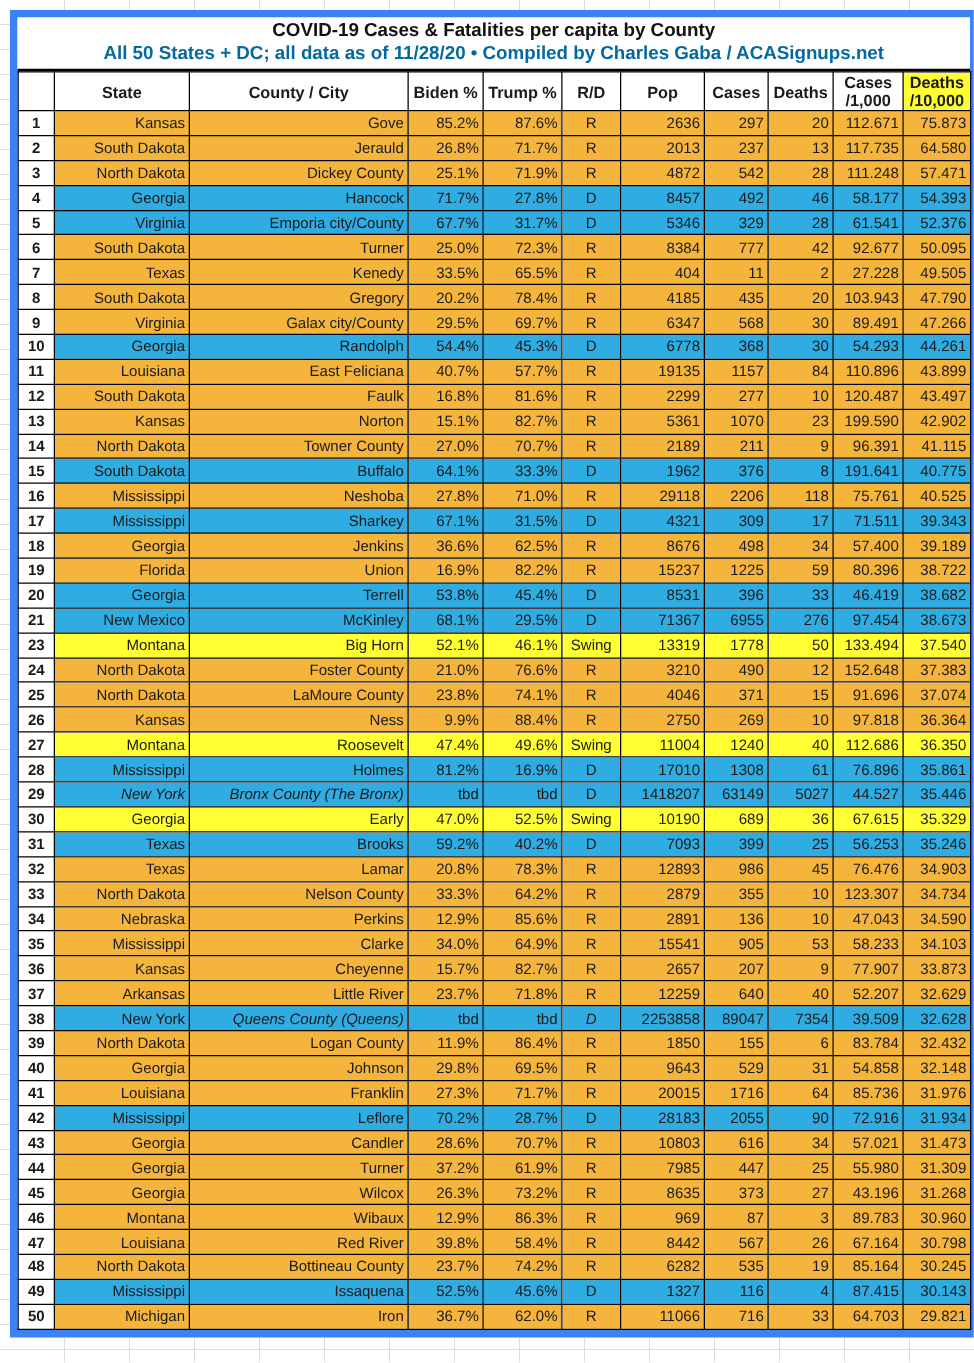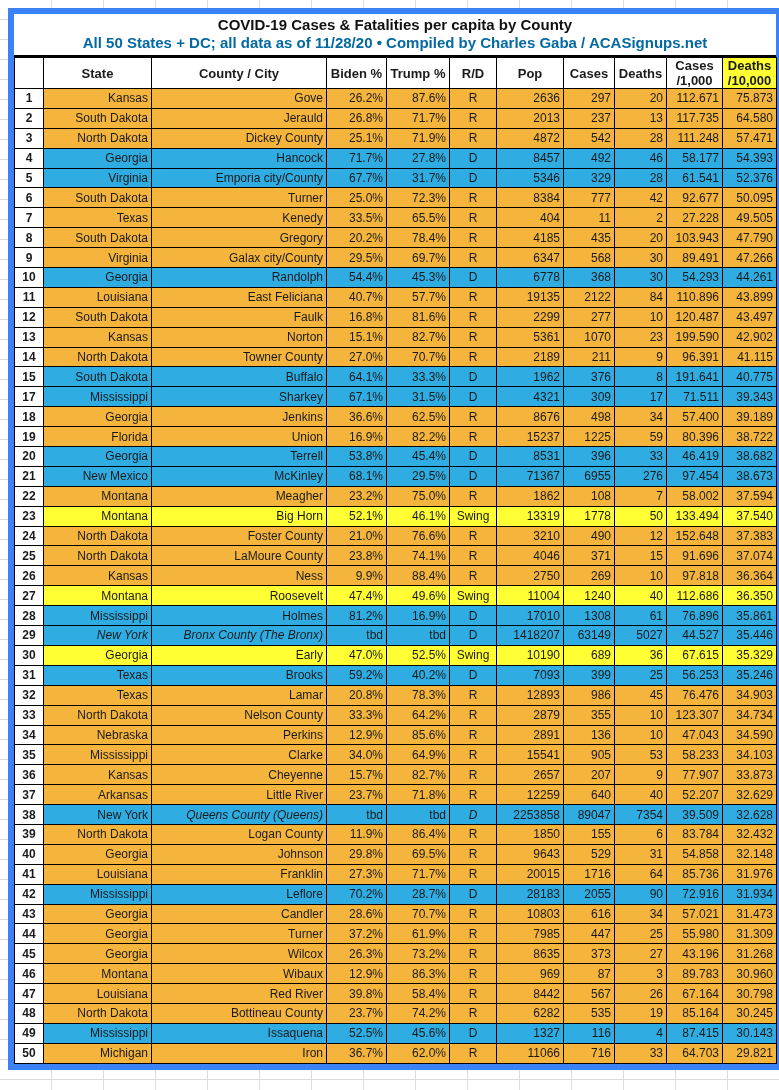--- a/index.html
+++ b/index.html
@@ -77,21 +77,21 @@
 /1,000</th>
         <th class="hl">Deaths
 /10,000</th>
       </tr>
     </thead>
     <tbody>
         <tr class="row-R">
           <td class="col-n">1</td>
           <td class="col-state band">Kansas</td>
           <td class="col-county band">Gove</td>
-          <td class="col-biden band">26.2%</td>
+          <td class="col-biden band">85.2%</td>
           <td class="col-trump band">87.6%</td>
           <td class="col-rd band">R</td>
           <td class="col-pop band">2636</td>
           <td class="col-cases band">297</td>
           <td class="col-deaths band">20</td>
           <td class="col-c1000 band">112.671</td>
           <td class="col-d10000 band">75.873</td>
         </tr>
         <tr class="row-R">
           <td class="col-n">2</td>
@@ -211,21 +211,21 @@
           <td class="col-d10000 band">44.261</td>
         </tr>
         <tr class="row-R">
           <td class="col-n">11</td>
           <td class="col-state band">Louisiana</td>
           <td class="col-county band">East Feliciana</td>
           <td class="col-biden band">40.7%</td>
           <td class="col-trump band">57.7%</td>
           <td class="col-rd band">R</td>
           <td class="col-pop band">19135</td>
-          <td class="col-cases band">2122</td>
+          <td class="col-cases band">1157</td>
           <td class="col-deaths band">84</td>
           <td class="col-c1000 band">110.896</td>
           <td class="col-d10000 band">43.899</td>
         </tr>
         <tr class="row-R">
           <td class="col-n">12</td>
           <td class="col-state band">South Dakota</td>
           <td class="col-county band">Faulk</td>
           <td class="col-biden band">16.8%</td>
           <td class="col-trump band">81.6%</td>
@@ -268,20 +268,33 @@
           <td class="col-county band">Buffalo</td>
           <td class="col-biden band">64.1%</td>
           <td class="col-trump band">33.3%</td>
           <td class="col-rd band">D</td>
           <td class="col-pop band">1962</td>
           <td class="col-cases band">376</td>
           <td class="col-deaths band">8</td>
           <td class="col-c1000 band">191.641</td>
           <td class="col-d10000 band">40.775</td>
         </tr>
+        <tr class="row-R">
+          <td class="col-n">16</td>
+          <td class="col-state band">Mississippi</td>
+          <td class="col-county band">Neshoba</td>
+          <td class="col-biden band">27.8%</td>
+          <td class="col-trump band">71.0%</td>
+          <td class="col-rd band">R</td>
+          <td class="col-pop band">29118</td>
+          <td class="col-cases band">2206</td>
+          <td class="col-deaths band">118</td>
+          <td class="col-c1000 band">75.761</td>
+          <td class="col-d10000 band">40.525</td>
+        </tr>
         <tr class="row-D">
           <td class="col-n">17</td>
           <td class="col-state band">Mississippi</td>
           <td class="col-county band">Sharkey</td>
           <td class="col-biden band">67.1%</td>
           <td class="col-trump band">31.5%</td>
           <td class="col-rd band">D</td>
           <td class="col-pop band">4321</td>
           <td class="col-cases band">309</td>
           <td class="col-deaths band">17</td>
@@ -332,33 +345,20 @@
           <td class="col-state band">New Mexico</td>
           <td class="col-county band">McKinley</td>
           <td class="col-biden band">68.1%</td>
           <td class="col-trump band">29.5%</td>
           <td class="col-rd band">D</td>
           <td class="col-pop band">71367</td>
           <td class="col-cases band">6955</td>
           <td class="col-deaths band">276</td>
           <td class="col-c1000 band">97.454</td>
           <td class="col-d10000 band">38.673</td>
-        </tr>
-        <tr class="row-R">
-          <td class="col-n">22</td>
-          <td class="col-state band">Montana</td>
-          <td class="col-county band">Meagher</td>
-          <td class="col-biden band">23.2%</td>
-          <td class="col-trump band">75.0%</td>
-          <td class="col-rd band">R</td>
-          <td class="col-pop band">1862</td>
-          <td class="col-cases band">108</td>
-          <td class="col-deaths band">7</td>
-          <td class="col-c1000 band">58.002</td>
-          <td class="col-d10000 band">37.594</td>
         </tr>
         <tr class="row-Swing">
           <td class="col-n">23</td>
           <td class="col-state band">Montana</td>
           <td class="col-county band">Big Horn</td>
           <td class="col-biden band">52.1%</td>
           <td class="col-trump band">46.1%</td>
           <td class="col-rd band">Swing</td>
           <td class="col-pop band">13319</td>
           <td class="col-cases band">1778</td>

